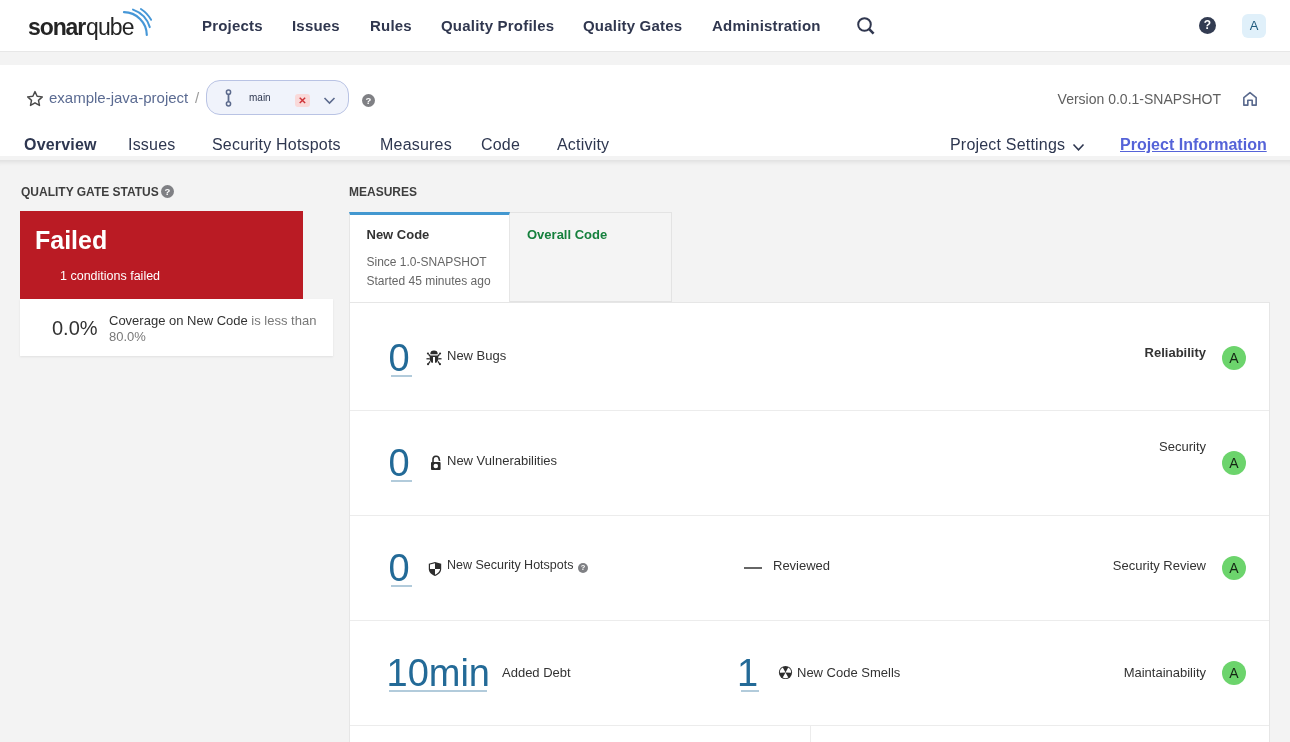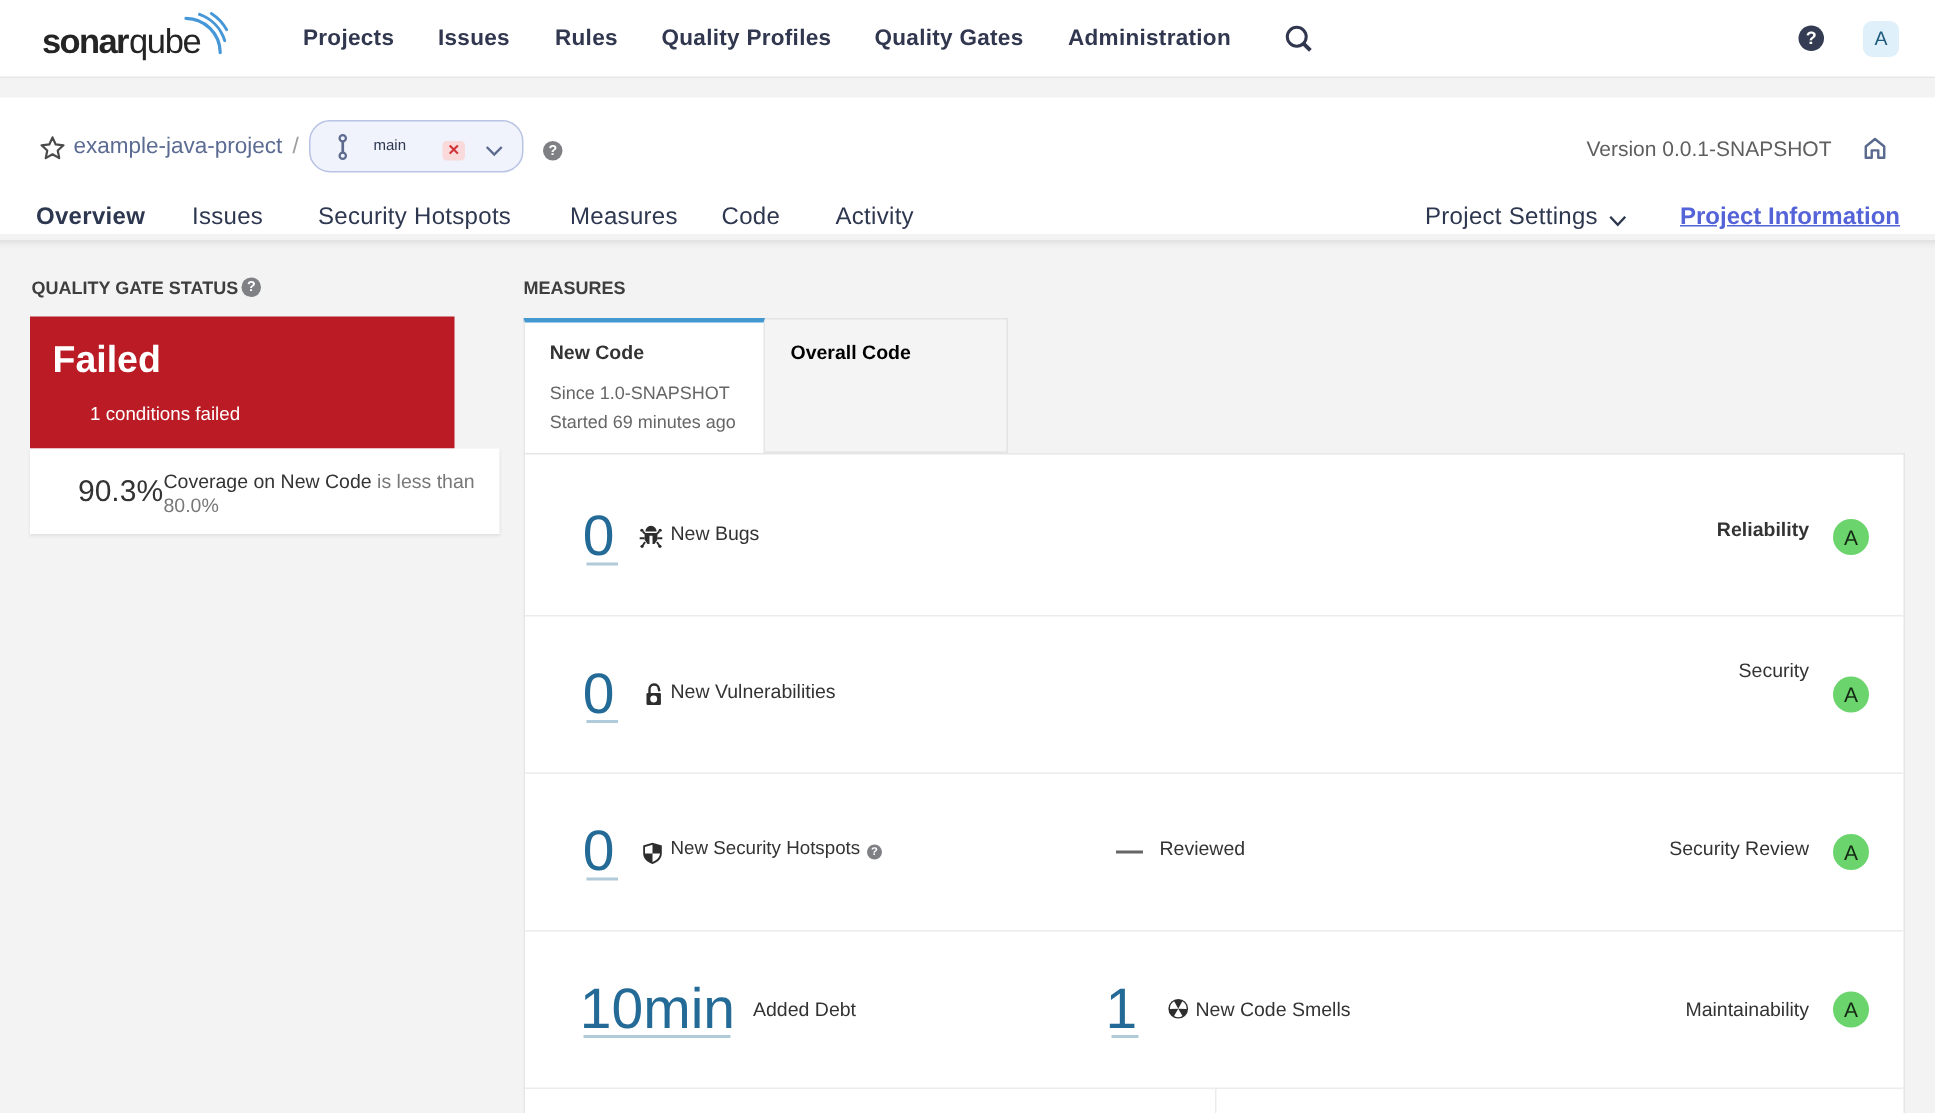--- a/index.html
+++ b/index.html
@@ -120,32 +120,32 @@
   <span class="abs h2" style="left:21px; top:26px;">QUALITY GATE STATUS</span>
   <div class="abs qhelp" style="left:161px; top:25px; width:13px; height:13px; font-size:9.5px; line-height:13px;">?</div>
 
   <span class="abs h2" style="left:349px; top:26px;">MEASURES</span>
 
   <div id="qg-red">
     <div class="abs" style="left:15px; top:17px; font-size:25px; line-height:25px; font-weight:bold;">Failed</div>
     <div class="abs" style="left:16px; top:59px; font-size:12.5px; line-height:12.5px;margin-left:24px;">1 conditions failed</div>
   </div>
   <div id="qg-cond">
-    <div class="abs" style="left:32px; top:19px; font-size:20px; line-height:20px; color:#333;">90.3%</div>
+    <div class="abs" style="left:32px; top:19px; font-size:20px; line-height:20px; color:#333;">0.0%</div>
     <div class="abs" style="left:89px; top:13.5px; width:212px; font-size:13px; line-height:16.5px; color:#787878;">
       <span style="color:#333;">Coverage on New Code</span> is less than 80.0%</div>
   </div>
 
   <div id="tab-new">
     <div class="abs" style="left:17px; top:13.5px; font-size:13px; font-weight:bold; color:#333; line-height:13px;">New Code</div>
     <div class="abs" style="left:17px; top:41px; font-size:12px; color:#666; line-height:12px;">Since 1.0-SNAPSHOT</div>
-    <div class="abs" style="left:17px; top:60px; font-size:12px; color:#666; line-height:12px;">Started 69 minutes ago</div>
+    <div class="abs" style="left:17px; top:60px; font-size:12px; color:#666; line-height:12px;">Started 45 minutes ago</div>
   </div>
   <div id="tab-overall">
-    <div class="abs" style="left:17px; top:15.5px; font-size:13px; font-weight:bold; color:#000000; line-height:13px;">Overall Code</div>
+    <div class="abs" style="left:17px; top:15.5px; font-size:13px; font-weight:bold; color:#15803d; line-height:13px;">Overall Code</div>
   </div>
 
   <div id="panel">
     <div class="rowline" style="top:107px;"></div>
     <div class="rowline" style="top:212px;"></div>
     <div class="rowline" style="top:317px;"></div>
     <div class="rowline" style="top:422px;"></div>
     <div class="abs" style="left:460.5px; top:423px; width:1px; height:17px; background:#ececec;"></div>
 
     <div class="bignum" style="left:39px; top:36px;">0</div>

